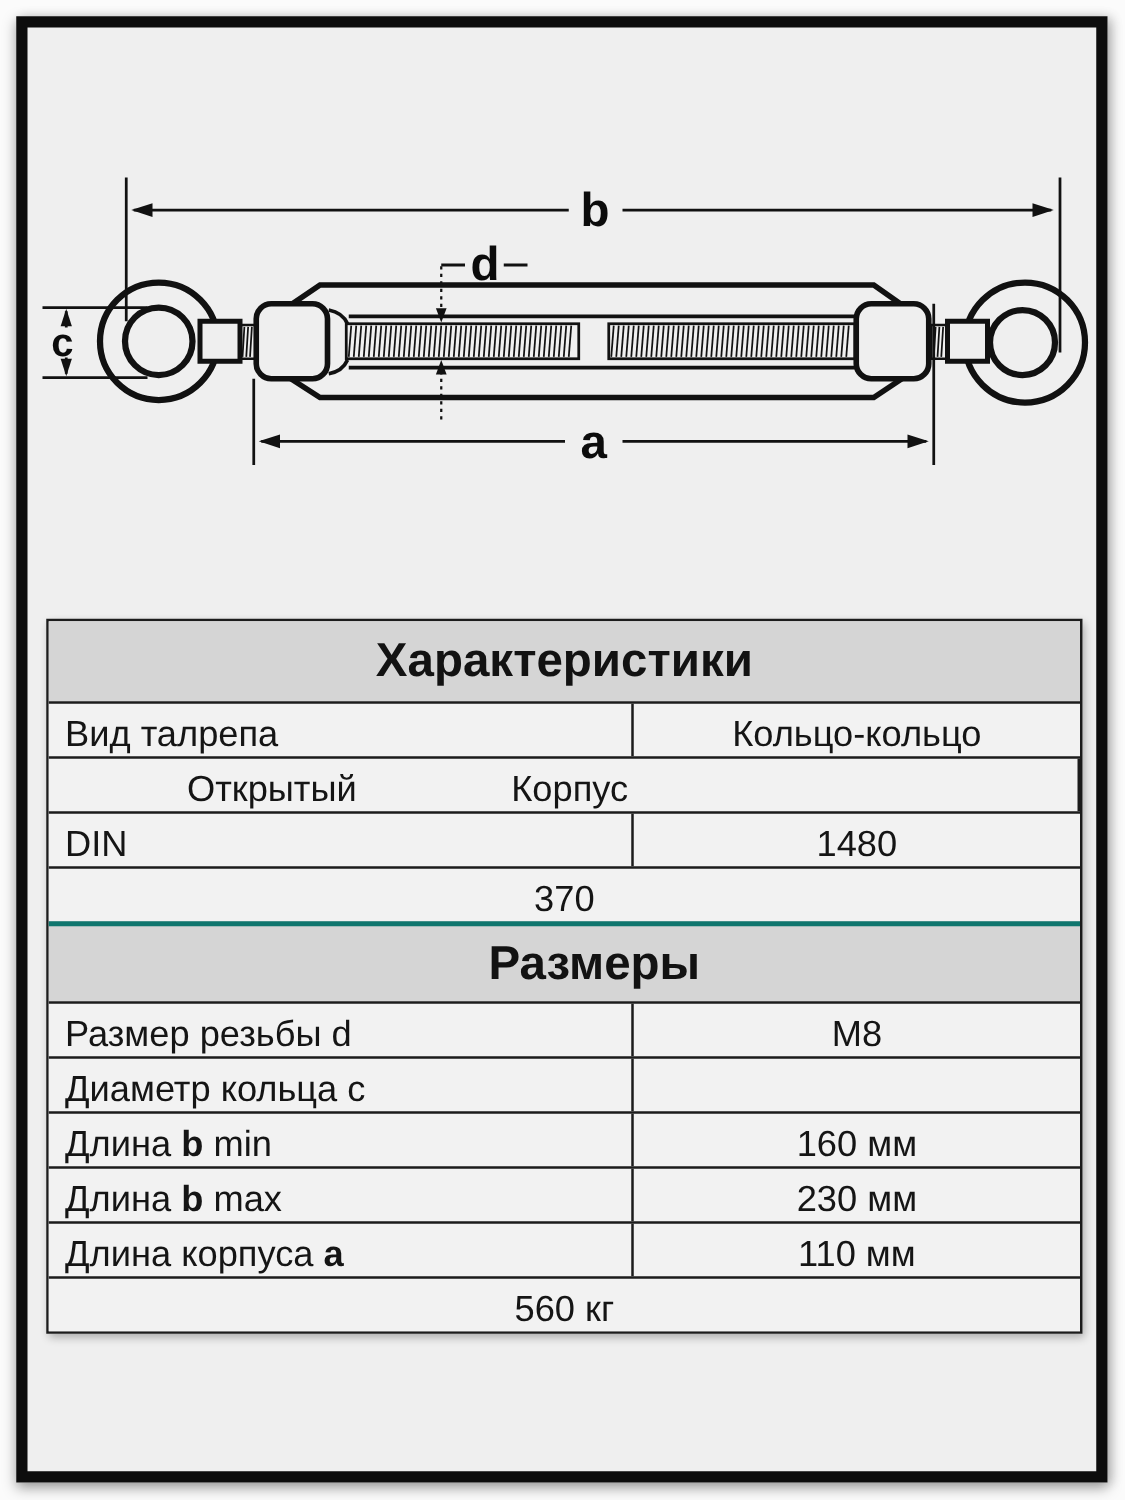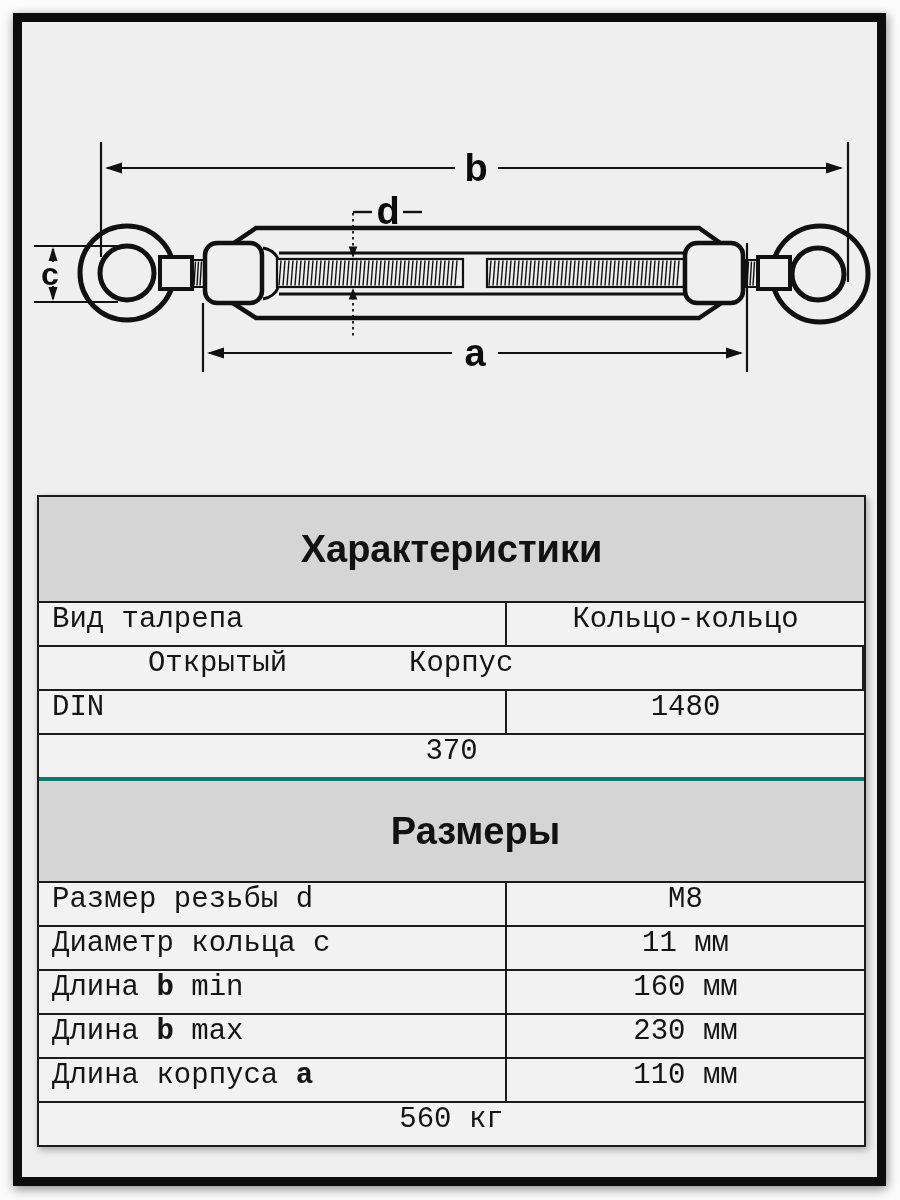--- a/index.html
+++ b/index.html
@@ -14,31 +14,31 @@
     box-sizing:border-box;border:9px solid #0d0d0d;background:#efefef;
     box-shadow:0 4px 10px rgba(0,0,0,.35), 4px 0 8px rgba(0,0,0,.12);
   }
   .diagram-svg{position:absolute;left:0;top:0;}
   .spec-table{
     position:absolute;left:15px;top:473px;width:829px;
     box-sizing:border-box;border:2px solid #1c1c1c;background:#f2f2f2;
     box-shadow:2px 3px 7px rgba(0,0,0,.3);
   }
   .section-header{
-    height:104px;box-sizing:border-box;
+    height:64px;box-sizing:border-box;
     display:flex;align-items:center;justify-content:center;
     background:#d5d5d5;color:#121212;
     font-size:38px;font-weight:bold;
   }
   .section-header + .section-header, .row + .section-header{border-top:4px solid #0f766e;padding-left:48px;}
   .row{
     display:flex;height:44px;box-sizing:border-box;border-top:2px solid #1c1c1c;
     background:#f2f2f2;font-size:29px;color:#151515;
   }
-  .cell{display:flex;align-items:flex-start;box-sizing:border-box;font-family:Liberation Mono, monospace;}
+  .cell{display:flex;align-items:flex-end;box-sizing:border-box;}
   .label-cell{flex:0 0 468px;border-right:2px solid #1c1c1c;padding-left:13px;}
   .value-cell{flex:1;justify-content:center;text-align:center;}
   .bold{font-weight:bold;}
   svg text{font-family:"Liberation Sans",sans-serif;font-weight:bold;fill:#0c0c0c;}
 </style>
 </head>
 <body>
 
 <div class="frame">
 
@@ -252,21 +252,20 @@
       <div class="row">
         <div class="cell label-cell">
           <span style="white-space: pre;">Размер резьбы d</span>
         </div>
         <div class="cell value-cell">М8</div>
       </div>
       <div class="row">
         <div class="cell label-cell">
           <span style="white-space: pre;">Диаметр кольца c</span>
         </div>
-        <div class="cell value-cell">11 мм</div>
       </div>
       <div class="row">
         <div class="cell label-cell">
           <span style="white-space: pre;">Длина </span>
           <span class="bold" style="white-space: pre;">b</span>
           <span style="white-space: pre;"> min</span>
         </div>
         <div class="cell value-cell">160 мм</div>
       </div>
       <div class="row">

